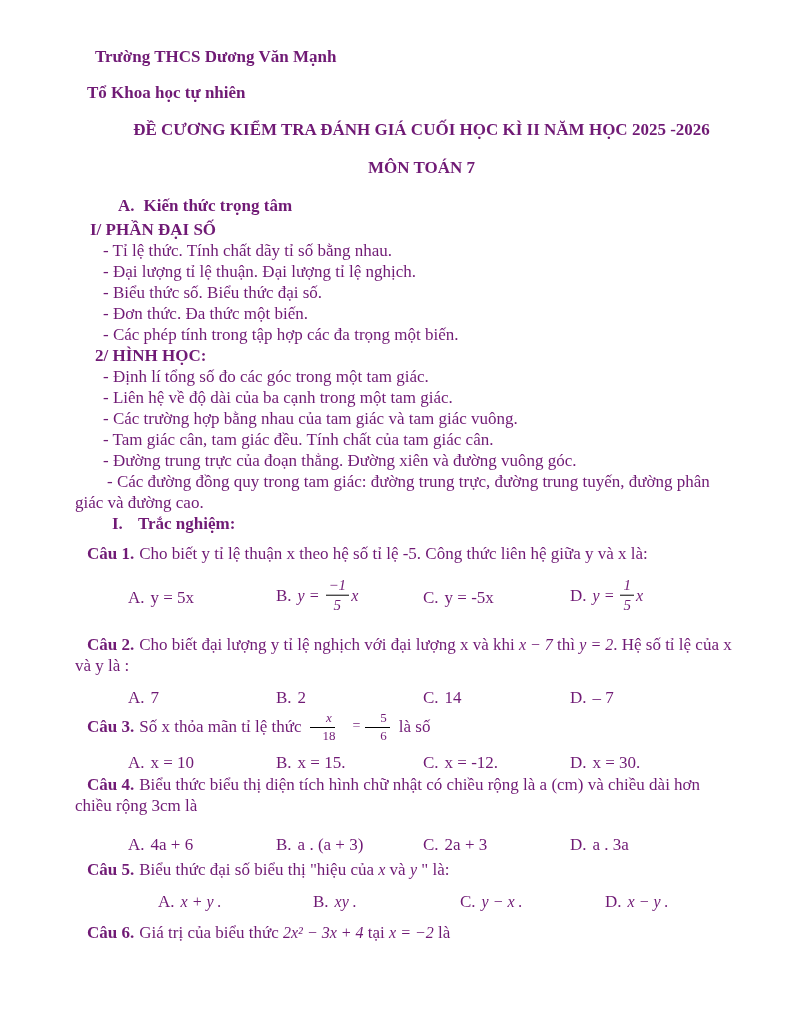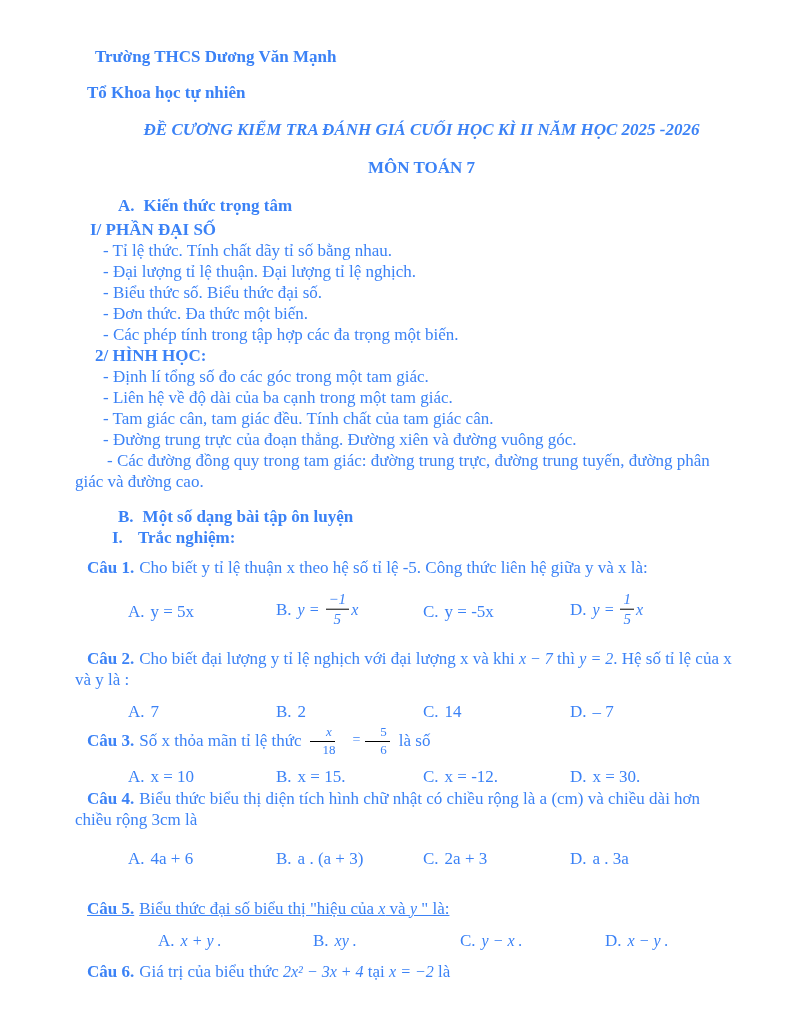--- a/index.html
+++ b/index.html
@@ -1,50 +1,50 @@
 <!DOCTYPE html>
 <html><head>
 <meta charset="utf-8">
 <style>
   html,body{margin:0;padding:0;background:#e8e8e8;}
   .page{
     position:relative;
     width:792px;height:1024px;
     margin:0 auto;
     background:#ffffff;
-    color:#3b82f6;
+    color:#701a75;
     font-family:"Liberation Serif","DejaVu Serif",serif;
     font-size:17px;
     line-height:21px;
     box-sizing:border-box;
     padding:46px 60px 20px 75px;
     overflow:hidden;
   }
   p{margin:0;}
   .bold{font-weight:bold;}
   .school{margin-left:20px;}
   .dept{margin-top:15px;margin-left:12px;}
-  .title{margin-top:16px;text-align:center;margin-left:36px;font-style:italic;}
+  .title{margin-top:16px;text-align:center;margin-left:36px;}
   .subject{margin-top:17px;text-align:center;margin-left:36px;}
   .heading-a{margin-top:17px;margin-left:43px;}
   .heading-a .hl,.heading-b .hl{margin-right:9px;}
   .part{margin-top:3px;margin-left:15px;}
   .part2{margin-left:20px;}
   .li{margin-left:28px;}
   .li-wrap{margin-left:0;text-indent:32px;}
   .heading-b{margin-top:14px;margin-left:43px;}
   .quiz{margin-left:37px;}
   .quiz .ql{margin-right:15px;}
   .question{margin:0;}
   .q-text{text-indent:12px;}
   .q1{margin-top:9px;}
   .q2{margin-top:12px;}
   .q3{margin-top:4px;height:38px;line-height:38px;}
   .q4{margin-top:5px;}
-  .q5{margin-top:33px;text-decoration:underline;}
+  .q5{margin-top:8px;}
   .q6{margin-top:14px;}
   .q-label{font-weight:bold;margin-right:5px;}
   .opts{position:relative;height:21px;margin-top:2px;}
   .opts.tall{height:50px;margin-top:8px;}
   .opts.tall .opt{top:50%;transform:translateY(-50%);}
   .opts.gap{margin-top:14px;}
   .opts.gap5{margin-top:7px;}
   .opt{position:absolute;top:4px;white-space:nowrap;}
   .o1{left:53px;}.o2{left:201px;}.o3{left:348px;}.o4{left:495px;}
   .opts.wide .o1{left:83px;}.opts.wide .o2{left:238px;}
@@ -78,25 +78,25 @@
   <p class="part bold">I/ PHẦN ĐẠI SỐ</p>
   <p class="li">- Tỉ lệ thức. Tính chất dãy tỉ số bằng nhau.</p>
   <p class="li">- Đại lượng tỉ lệ thuận. Đại lượng tỉ lệ nghịch.</p>
   <p class="li">- Biểu thức số. Biểu thức đại số.</p>
   <p class="li">- Đơn thức. Đa thức một biến.</p>
   <p class="li">- Các phép tính trong tập hợp các đa trọng một biến.</p>
 
   <p class="part2 bold">2/ HÌNH HỌC:</p>
   <p class="li">- Định lí tổng số đo các góc trong một tam giác.</p>
   <p class="li">- Liên hệ về độ dài của ba cạnh trong một tam giác.</p>
+  <p class="li">- Các trường hợp bằng nhau của tam giác và tam giác vuông.</p>
   <p class="li">- Tam giác cân, tam giác đều. Tính chất của tam giác cân.</p>
   <p class="li">- Đường trung trực của đoạn thẳng. Đường xiên và đường vuông góc.</p>
   <p class="li-wrap">- Các đường đồng quy trong tam giác: đường trung trực, đường trung tuyến, đường phân giác và đường cao.</p>
 
-  <p class="heading-b bold"><span class="hl">B.</span><span>Một số dạng bài tập ôn luyện</span></p>
   <p class="quiz bold"><span class="ql">I.</span><span>Trắc nghiệm:</span></p>
 
   <div class="question">
     <p class="q-text q1"><span class="q-label">Câu 1.</span><span>Cho biết y tỉ lệ thuận x theo hệ số tỉ lệ -5. Công thức liên hệ giữa y và x là:</span></p>
     <div class="opts tall">
       <span class="opt o1"><span class="okey">A.</span><span>y = 5x</span></span>
       <span class="opt o2"><span class="okey">B.</span><span class="eq"><span>y = </span><span class="frac"><span class="fr-n">−1</span><span class="fr-d">5</span></span><span>x</span></span></span>
       <span class="opt o3"><span class="okey">C.</span><span>y = -5x</span></span>
       <span class="opt o4"><span class="okey">D.</span><span class="eq"><span>y = </span><span class="frac"><span class="fr-n">1</span><span class="fr-d">5</span></span><span>x</span></span></span>
     </div>

